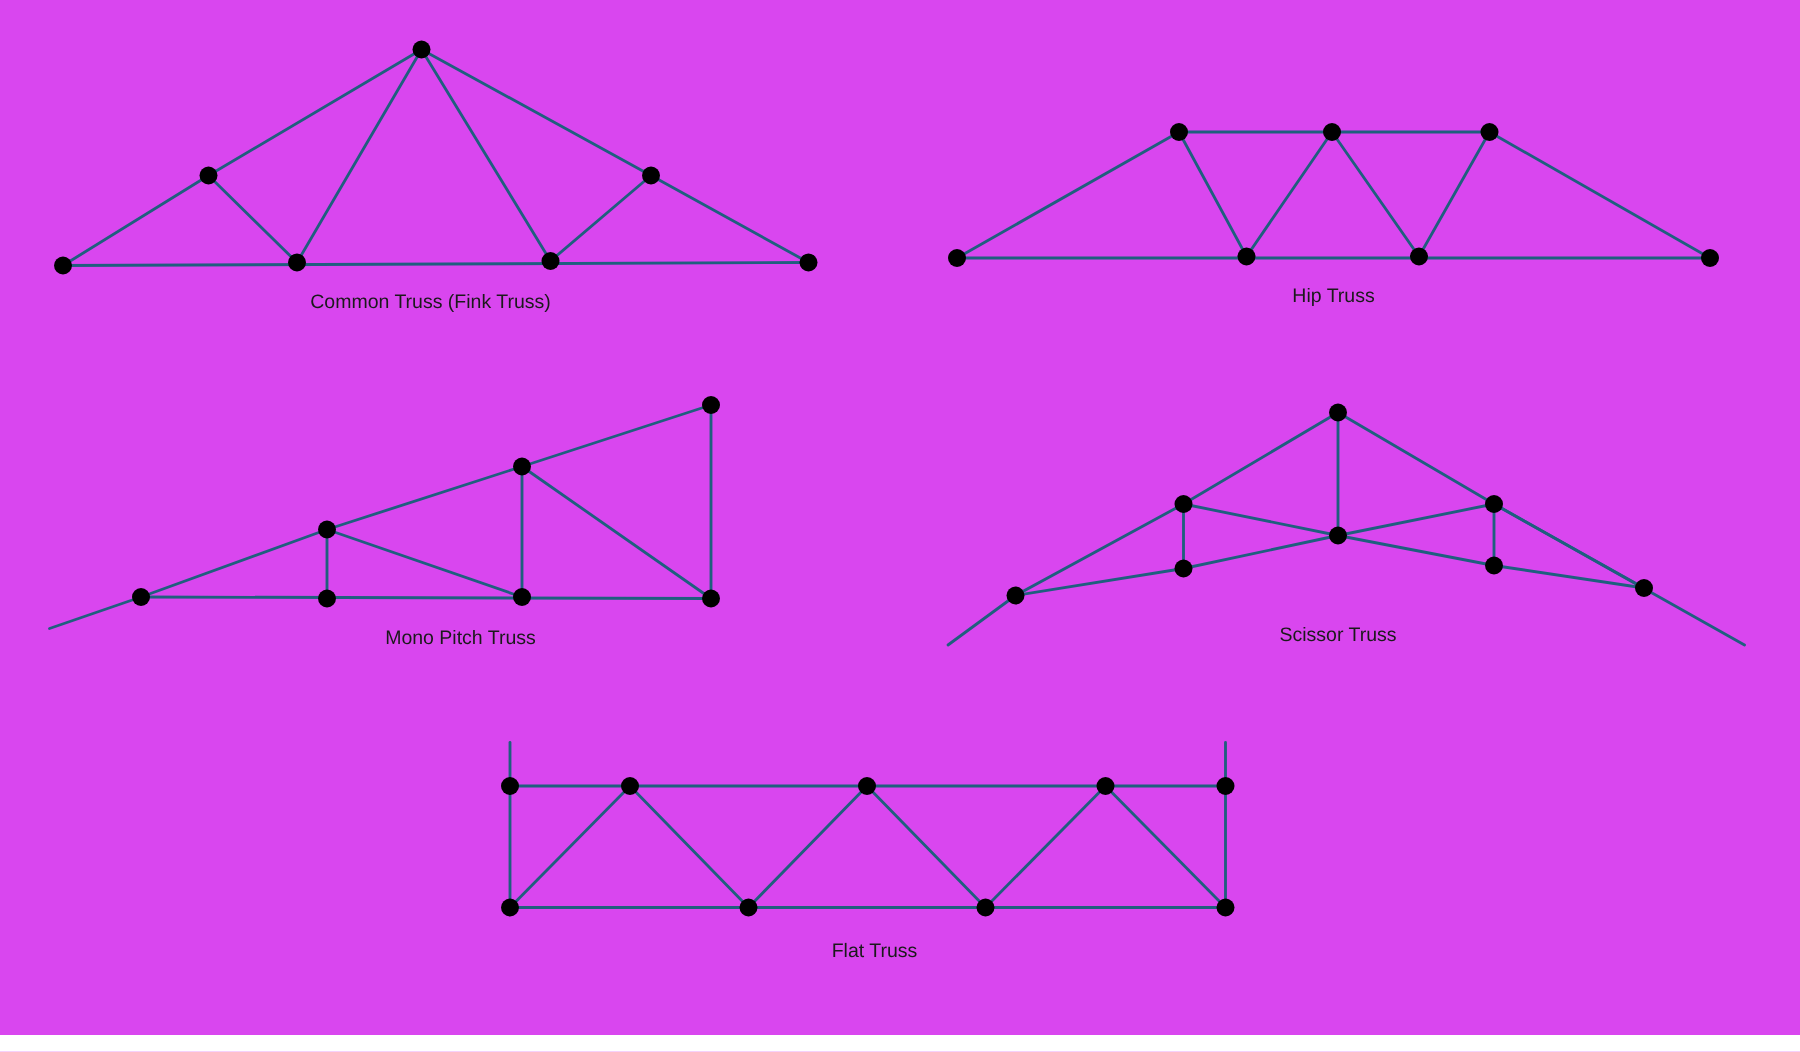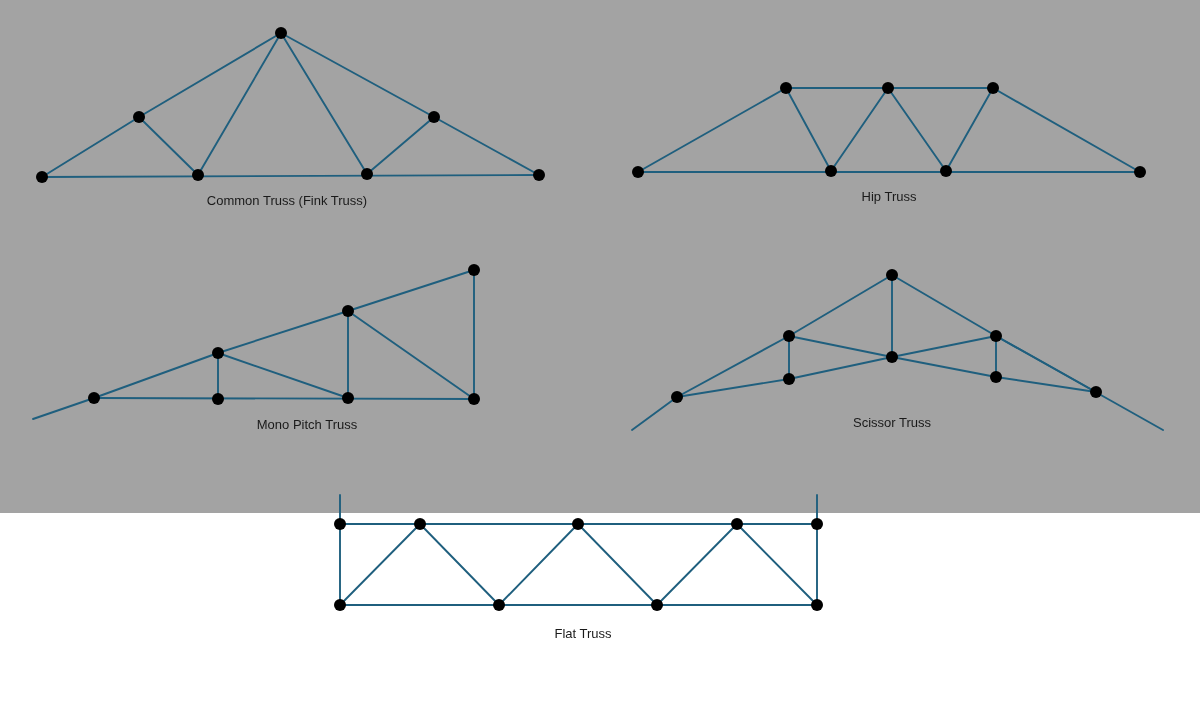--- a/index.html
+++ b/index.html
@@ -10,22 +10,22 @@
   }
   body {
     width: 1200px;
     height: 701px;
     font-family: "Liberation Sans", sans-serif;
     overflow: hidden;
   }
   #diagram-root {
     position: relative;
     width: 1200px;
-    height: 513px;
-    background: #a3a3a3;
+    height: 690px;
+    background: #d946ef;
   }
   svg.truss-canvas {
     position: absolute;
     top: 0;
     left: 0;
     width: 1200px;
     height: 701px;
     display: block;
   }
   .truss-member {

